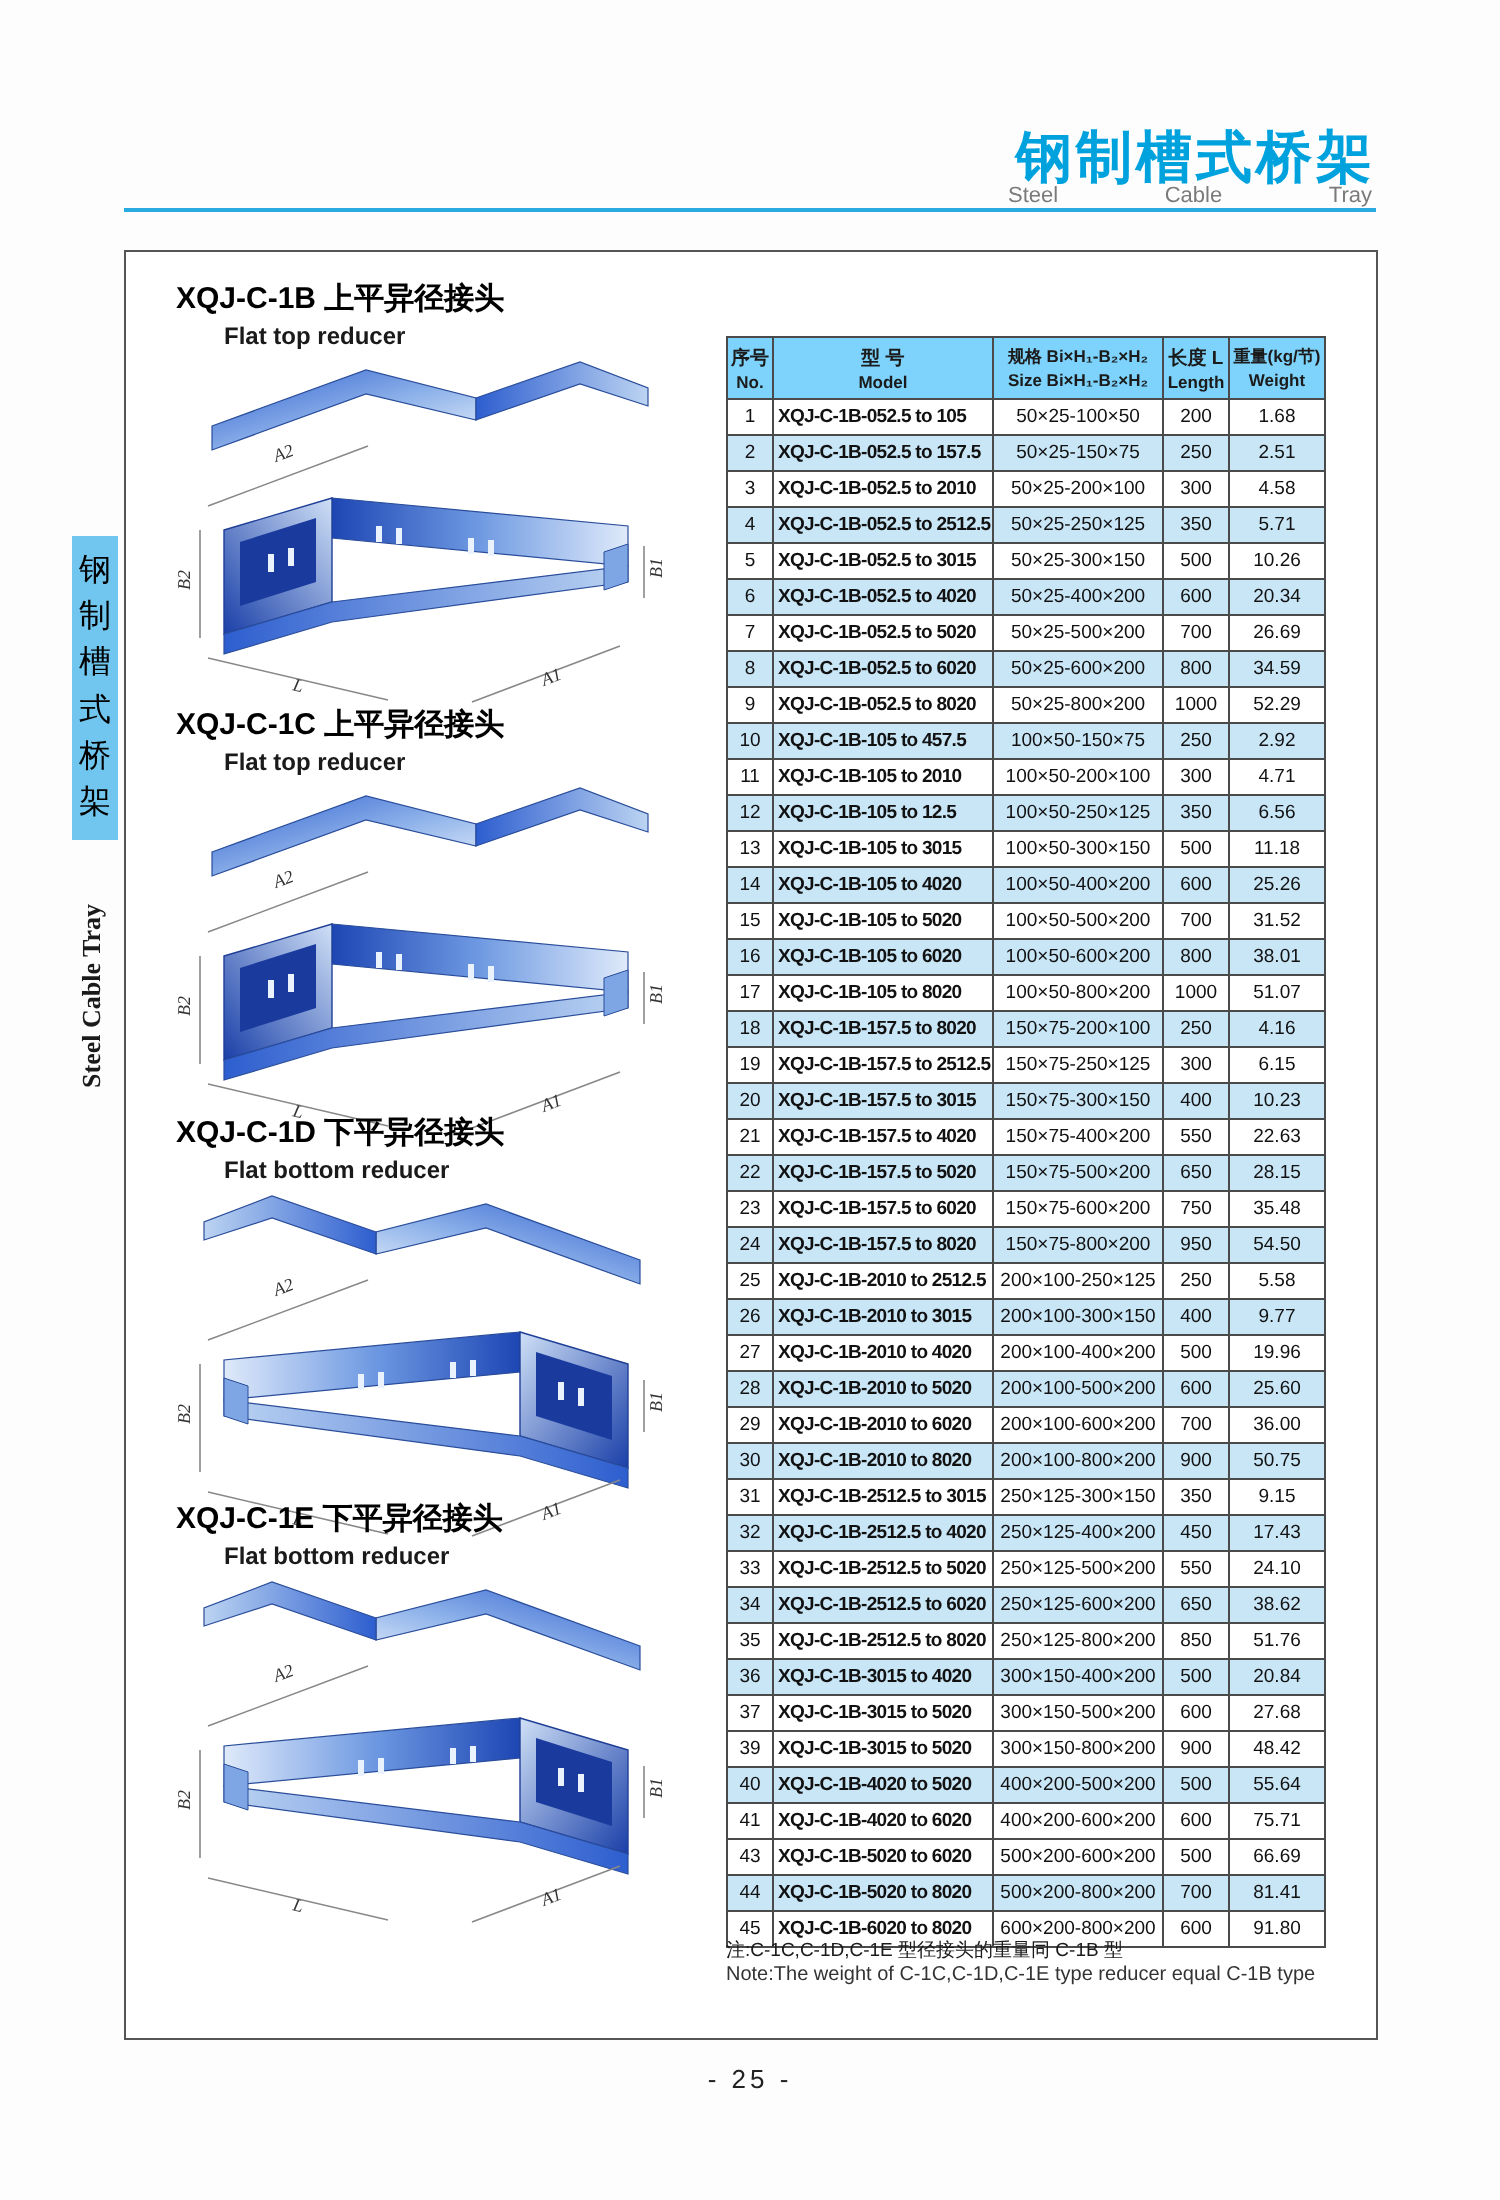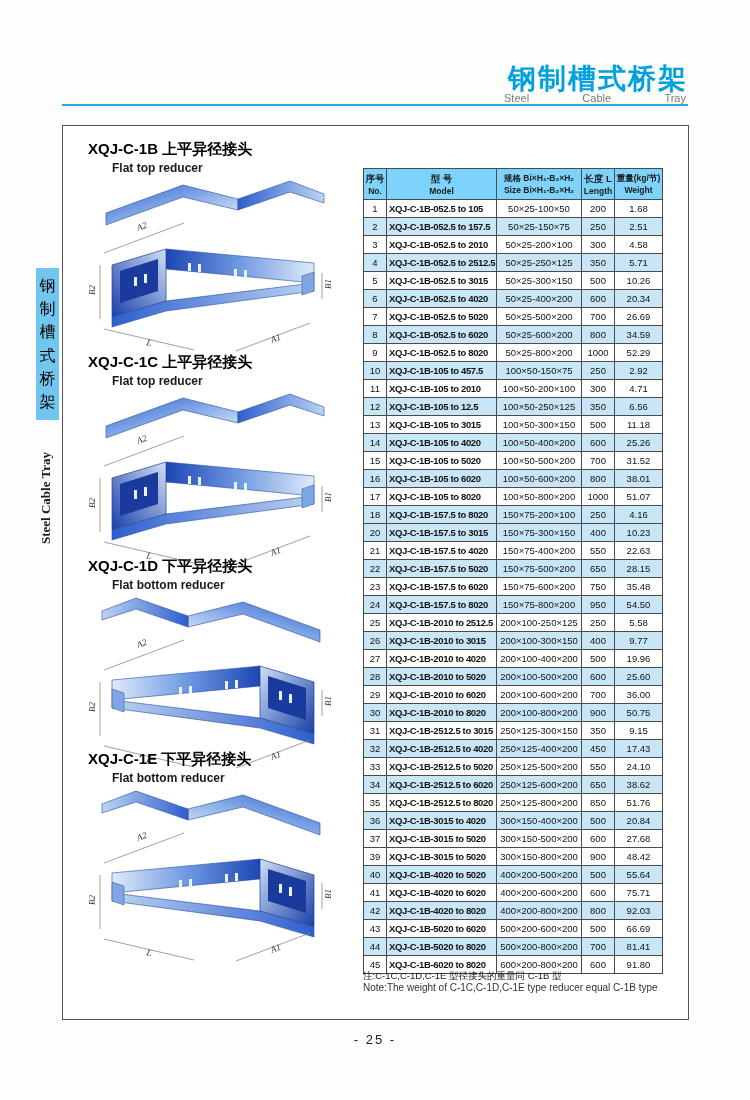--- a/index.html
+++ b/index.html
@@ -364,20 +364,27 @@
         <td class="c3">1000</td>
         <td class="c4">51.07</td>
       </tr>
       <tr class="alt">
         <td class="c0">18</td>
         <td class="c1">XQJ-C-1B-157.5 to 8020</td>
         <td class="c2">150×75-200×100</td>
         <td class="c3">250</td>
         <td class="c4">4.16</td>
       </tr>
+      <tr>
+        <td class="c0">19</td>
+        <td class="c1">XQJ-C-1B-157.5 to 2512.5</td>
+        <td class="c2">150×75-250×125</td>
+        <td class="c3">300</td>
+        <td class="c4">6.15</td>
+      </tr>
       <tr class="alt">
         <td class="c0">20</td>
         <td class="c1">XQJ-C-1B-157.5 to 3015</td>
         <td class="c2">150×75-300×150</td>
         <td class="c3">400</td>
         <td class="c4">10.23</td>
       </tr>
       <tr>
         <td class="c0">21</td>
         <td class="c1">XQJ-C-1B-157.5 to 4020</td>
@@ -511,27 +518,20 @@
         <td class="c3">500</td>
         <td class="c4">55.64</td>
       </tr>
       <tr>
         <td class="c0">41</td>
         <td class="c1">XQJ-C-1B-4020 to 6020</td>
         <td class="c2">400×200-600×200</td>
         <td class="c3">600</td>
         <td class="c4">75.71</td>
       </tr>
-      <tr class="alt">
-        <td class="c0">42</td>
-        <td class="c1">XQJ-C-1B-4020 to 8020</td>
-        <td class="c2">400×200-800×200</td>
-        <td class="c3">800</td>
-        <td class="c4">92.03</td>
-      </tr>
       <tr>
         <td class="c0">43</td>
         <td class="c1">XQJ-C-1B-5020 to 6020</td>
         <td class="c2">500×200-600×200</td>
         <td class="c3">500</td>
         <td class="c4">66.69</td>
       </tr>
       <tr class="alt">
         <td class="c0">44</td>
         <td class="c1">XQJ-C-1B-5020 to 8020</td>

